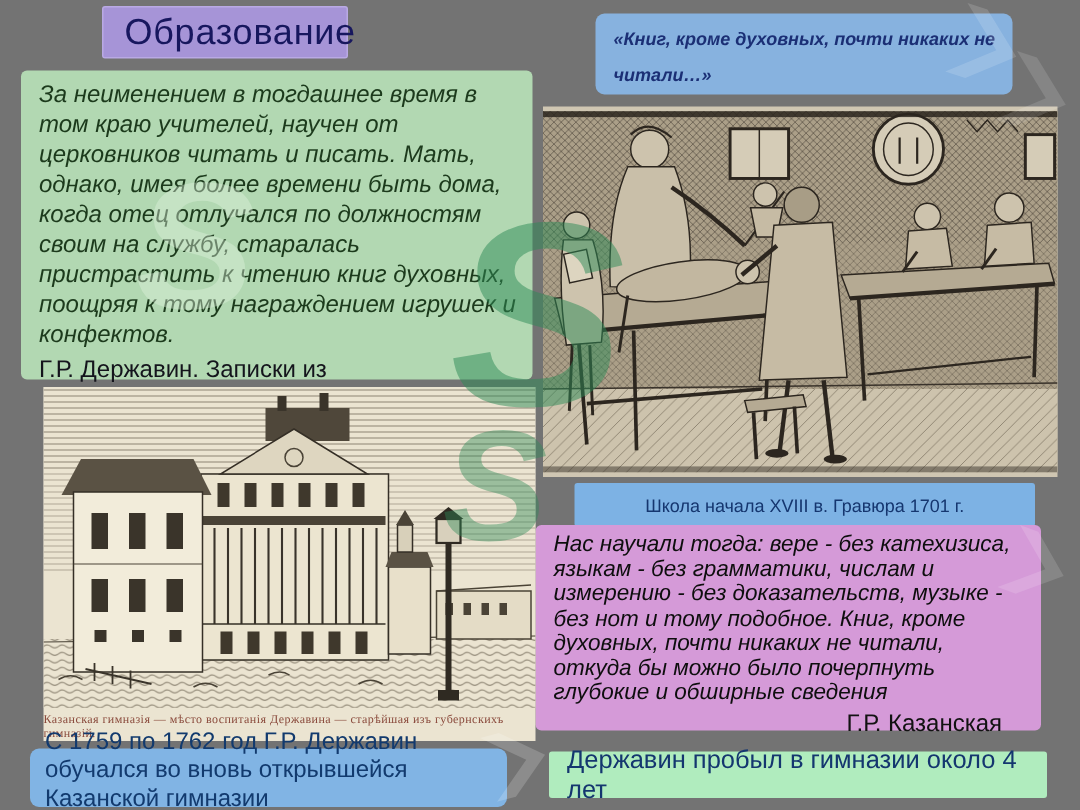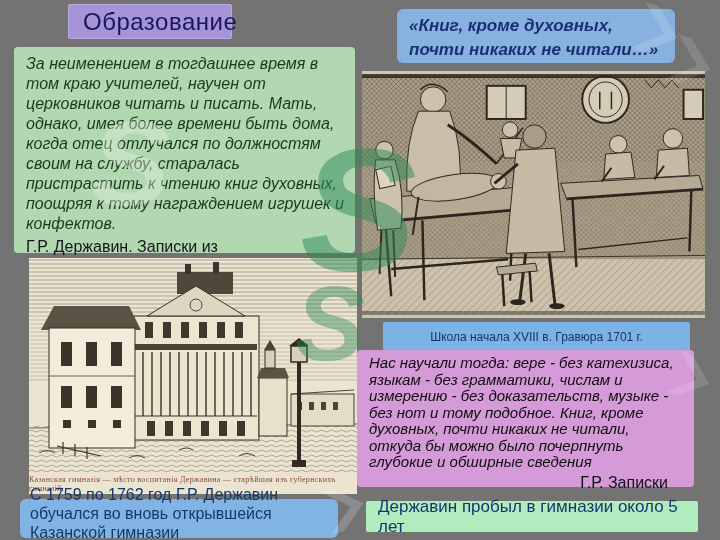--- a/index.html
+++ b/index.html
@@ -12,21 +12,21 @@
   .title-box{
     left:68px;top:4px;width:164px;height:35px;
     background:#a694d7;border:1px solid #b9a9e4;border-radius:2px;
     display:flex;align-items:center;padding-left:14px;
     color:#17175e;font-size:24px;letter-spacing:0.5px;
   }
   .quote-top{
     left:397px;top:9px;width:278px;height:54px;
     background:#87b2df;border-radius:6px;
     padding:5px 10px 0 12px;
-    color:#1b2f75;font-size:17px;font-style:italic;font-weight:bold;line-height:24px;
+    color:#1b2f75;font-size:12px;font-style:italic;font-weight:bold;line-height:24px;
   }
   .memoir-box{
     left:14px;top:47px;width:341px;height:206px;
     background:#b2d8b2;border-radius:4px;
     padding:7px 8px 4px 12px;
     color:#1c3a1c;font-size:16px;font-style:italic;line-height:20px;
   }
   .memoir-box .attr{
     font-style:normal;color:#14141c;text-align:left;font-size:16px;line-height:22px;margin-top:2px;
   }
@@ -188,21 +188,21 @@
       <rect x="0" y="243" width="352" height="4" fill="#3a332b" opacity="0.5"></rect>
     </svg>
   </div>
 
   <div class="abs school-caption">
     <span>Школа начала XVIII в. Гравюра 1701 г.</span>
   </div>
 
   <div class="abs purple-box">
     <span>Нас научали тогда: вере - без катехизиса, языкам - без грамматики, числам и измерению - без доказательств, музыке - без нот и тому подобное. Книг, кроме духовных, почти никаких не читали, откуда бы можно было почерпнуть глубокие и обширные сведения</span>
-    <div class="attr">Г.Р. Записки</div>
+    <div class="attr">Г.Р. Казанская</div>
   </div>
 
   <div class="abs building-fig">
     <svg width="328" height="214" viewBox="0 0 328 214">
       <defs>
         <pattern id="sky" width="8" height="4" patternUnits="userSpaceOnUse">
           <line x1="0" y1="2" x2="8" y2="2" stroke="#8a8270" stroke-width="0.7"></line>
         </pattern>
         <pattern id="gr" width="10" height="5" patternUnits="userSpaceOnUse">
           <path d="M0,3 Q2.5,1 5,3 Q7.5,5 10,3" stroke="#7a7160" fill="none" stroke-width="0.7"></path>
@@ -294,21 +294,21 @@
       <path d="M10,195 q8,-5 16,0 M100,200 q8,-5 16,0 M150,192 q8,-4 14,0 M210,198 q8,-5 16,0" stroke="#4a4336" fill="none"></path>
     </svg>
     <div class="building-caption">Казанская гимназія — мѣсто воспитанія Державина — старѣйшая изъ губернскихъ гимназій.</div>
   </div>
 
   <div class="abs kazan-note">
     <span>С 1759 по 1762 год Г.Р. Державин обучался во вновь открывшейся Казанской гимназии</span>
   </div>
 
   <div class="abs duration-note">
-    <span>Державин пробыл в гимназии около 5 лет</span>
+    <span>Державин пробыл в гимназии около 4 лет</span>
   </div>
 
   <svg class="abs wm" viewBox="0 0 720 540">
     <g font-family="Liberation Sans, sans-serif" font-weight="bold" font-style="italic">
       <text x="300" y="270" font-size="175" fill="#2e8b57" opacity="0.5">S</text>
       <text x="295" y="360" font-size="105" fill="#2e8b57" opacity="0.42">S</text>
       <text x="90" y="205" font-size="120" fill="#e2f4e0" opacity="0.4">S</text>
     </g>
     <g fill="#ffffff">
       <path d="M0,0 l28,24 l-28,24 l14,0 l28,-24 l-28,-24 z" transform="translate(645,2) rotate(18)" opacity="0.15"></path>

